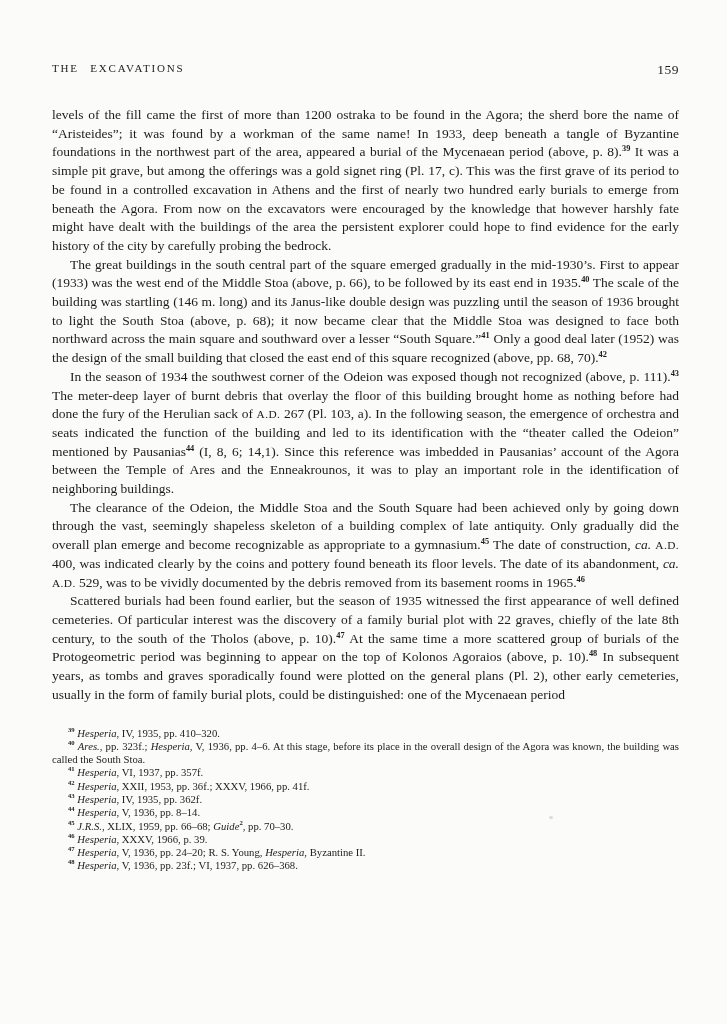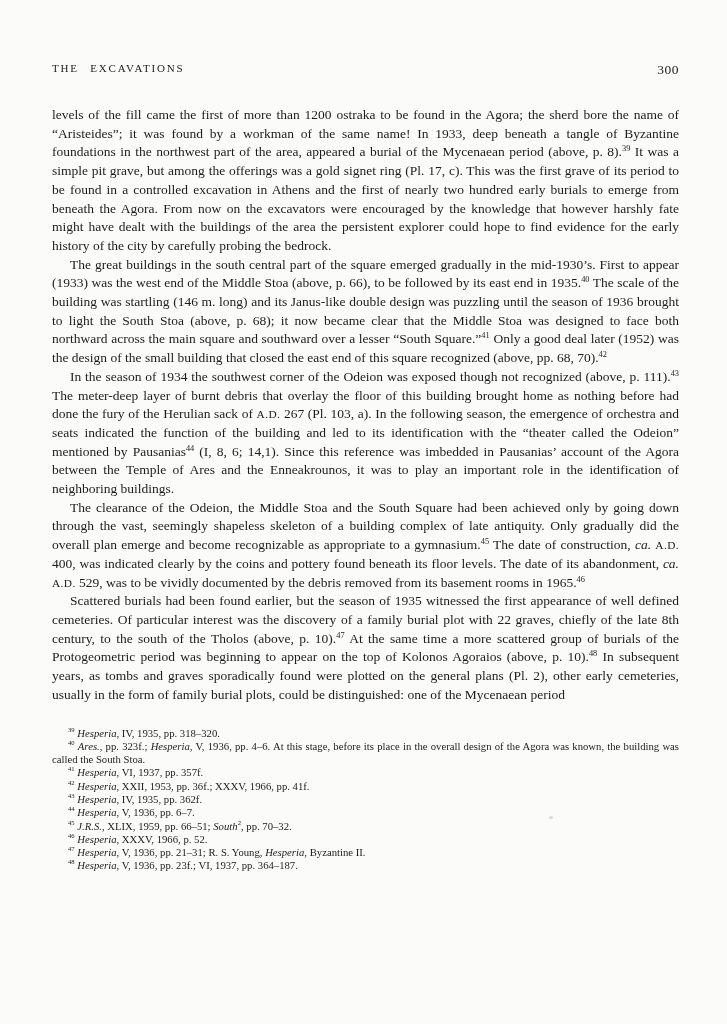--- a/index.html
+++ b/index.html
@@ -39,21 +39,21 @@
   .body-text {
     margin-top: 26px;
     font-size: 13.5px;
     line-height: 18.7px;
     text-align: justify;
     hyphens: none;
   }
   .para { margin: 0; text-indent: 18px; }
   .para.no-indent { text-indent: 0; }
   sup.fn-ref {
-    font-weight: 400;
+    font-weight: 700;
     font-size: 0.62em;
     line-height: 0;
   }
   .it { font-style: italic; margin-top: 20px; }
   .sc { font-size: 0.84em; letter-spacing: 0.4px; margin-top: 24px; }
   .footnotes {
     margin-top: 22px;
     font-size: 10.7px;
     line-height: 13.3px;
     text-align: justify;
@@ -69,39 +69,39 @@
   }
 </style>
 </head>
 <body>
 
 <div class="page">
   <div class="content">
 
     <div class="running-header">
       <div class="page-title">THE EXCAVATIONS</div>
-      <div class="page-number">300</div>
+      <div class="page-number">159</div>
     </div>
 
     <div class="body-text">
         <p class="para no-indent"><span>levels of the fill came the first of more than 1200 ostraka to be found in the Agora; the sherd bore the name of “Aristeides”; it was found by a workman of the same name! In 1933, deep beneath a tangle of Byzantine foundations in the northwest part of the area, appeared a burial of the Mycenaean period (above, p. 8).</span><sup class="fn-ref">39</sup><span> It was a simple pit grave, but among the offerings was a gold signet ring (Pl. 17, c). This was the first grave of its period to be found in a controlled excavation in Athens and the first of nearly two hundred early burials to emerge from beneath the Agora. From now on the excavators were encouraged by the knowledge that however harshly fate might have dealt with the buildings of the area the persistent explorer could hope to find evidence for the early history of the city by carefully probing the bedrock.</span></p>
         <p class="para"><span>The great buildings in the south central part of the square emerged gradually in the mid-1930’s. First to appear (1933) was the west end of the Middle Stoa (above, p. 66), to be followed by its east end in 1935.</span><sup class="fn-ref">40</sup><span> The scale of the building was startling (146 m. long) and its Janus-like double design was puzzling until the season of 1936 brought to light the South Stoa (above, p. 68); it now became clear that the Middle Stoa was designed to face both northward across the main square and southward over a lesser “South Square.”</span><sup class="fn-ref">41</sup><span> Only a good deal later (1952) was the design of the small building that closed the east end of this square recognized (above, pp. 68, 70).</span><sup class="fn-ref">42</sup></p>
         <p class="para"><span>In the season of 1934 the southwest corner of the Odeion was exposed though not recognized (above, p. 111).</span><sup class="fn-ref">43</sup><span> The meter-deep layer of burnt debris that overlay the floor of this building brought home as nothing before had done the fury of the Herulian sack of </span><span class="sc">A.D.</span><span> 267 (Pl. 103, a). In the following season, the emergence of orchestra and seats indicated the function of the building and led to its identification with the “theater called the Odeion” mentioned by Pausanias</span><sup class="fn-ref">44</sup><span> (I, 8, 6; 14,1). Since this reference was imbedded in Pausanias’ account of the Agora between the Temple of Ares and the Enneakrounos, it was to play an important role in the identification of neighboring buildings.</span></p>
         <p class="para"><span>The clearance of the Odeion, the Middle Stoa and the South Square had been achieved only by going down through the vast, seemingly shapeless skeleton of a building complex of late antiquity. Only gradually did the overall plan emerge and become recognizable as appropriate to a gymnasium.</span><sup class="fn-ref">45</sup><span> The date of construction, </span><span class="it">ca.</span><span> </span><span class="sc">A.D.</span><span> 400, was indicated clearly by the coins and pottery found beneath its floor levels. The date of its abandonment, </span><span class="it">ca.</span><span> </span><span class="sc">A.D.</span><span> 529, was to be vividly documented by the debris removed from its basement rooms in 1965.</span><sup class="fn-ref">46</sup></p>
         <p class="para"><span>Scattered burials had been found earlier, but the season of 1935 witnessed the first appearance of well defined cemeteries. Of particular interest was the discovery of a family burial plot with 22 graves, chiefly of the late 8th century, to the south of the Tholos (above, p. 10).</span><sup class="fn-ref">47</sup><span> At the same time a more scattered group of burials of the Protogeometric period was beginning to appear on the top of Kolonos Agoraios (above, p. 10).</span><sup class="fn-ref">48</sup><span> In subsequent years, as tombs and graves sporadically found were plotted on the general plans (Pl. 2), other early cemeteries, usually in the form of family burial plots, could be distinguished: one of the Mycenaean period</span></p>
       </div>
 
     <div class="footnotes">
-        <div class="footnote"><sup class="fn-ref">39</sup><span> </span><span class="it">Hesperia</span><span>, IV, 1935, pp. 318–320.</span></div>
+        <div class="footnote"><sup class="fn-ref">39</sup><span> </span><span class="it">Hesperia</span><span>, IV, 1935, pp. 410–320.</span></div>
         <div class="footnote"><sup class="fn-ref">40</sup><span> </span><span class="it">Ares.</span><span>, pp. 323f.; </span><span class="it">Hesperia</span><span>, V, 1936, pp. 4–6. At this stage, before its place in the overall design of the Agora was known, the building was called the South Stoa.</span></div>
         <div class="footnote"><sup class="fn-ref">41</sup><span> </span><span class="it">Hesperia</span><span>, VI, 1937, pp. 357f.</span></div>
         <div class="footnote"><sup class="fn-ref">42</sup><span> </span><span class="it">Hesperia</span><span>, XXII, 1953, pp. 36f.; XXXV, 1966, pp. 41f.</span></div>
         <div class="footnote"><sup class="fn-ref">43</sup><span> </span><span class="it">Hesperia</span><span>, IV, 1935, pp. 362f.</span></div>
-        <div class="footnote"><sup class="fn-ref">44</sup><span> </span><span class="it">Hesperia</span><span>, V, 1936, pp. 6–7.</span></div>
-        <div class="footnote"><sup class="fn-ref">45</sup><span> </span><span class="it">J.R.S.</span><span>, XLIX, 1959, pp. 66–51; </span><span class="it">South</span><sup class="fn-ref">2</sup><span>, pp. 70–32.</span></div>
-        <div class="footnote"><sup class="fn-ref">46</sup><span> </span><span class="it">Hesperia</span><span>, XXXV, 1966, p. 52.</span></div>
-        <div class="footnote"><sup class="fn-ref">47</sup><span> </span><span class="it">Hesperia</span><span>, V, 1936, pp. 21–31; R. S. Young, </span><span class="it">Hesperia</span><span>, Byzantine II.</span></div>
-        <div class="footnote"><sup class="fn-ref">48</sup><span> </span><span class="it">Hesperia</span><span>, V, 1936, pp. 23f.; VI, 1937, pp. 364–187.</span></div>
+        <div class="footnote"><sup class="fn-ref">44</sup><span> </span><span class="it">Hesperia</span><span>, V, 1936, pp. 8–14.</span></div>
+        <div class="footnote"><sup class="fn-ref">45</sup><span> </span><span class="it">J.R.S.</span><span>, XLIX, 1959, pp. 66–68; </span><span class="it">Guide</span><sup class="fn-ref">2</sup><span>, pp. 70–30.</span></div>
+        <div class="footnote"><sup class="fn-ref">46</sup><span> </span><span class="it">Hesperia</span><span>, XXXV, 1966, p. 39.</span></div>
+        <div class="footnote"><sup class="fn-ref">47</sup><span> </span><span class="it">Hesperia</span><span>, V, 1936, pp. 24–20; R. S. Young, </span><span class="it">Hesperia</span><span>, Byzantine II.</span></div>
+        <div class="footnote"><sup class="fn-ref">48</sup><span> </span><span class="it">Hesperia</span><span>, V, 1936, pp. 23f.; VI, 1937, pp. 626–368.</span></div>
       </div>
 
   </div>
   <div class="print-speck"></div>
 </div>
 
 </body></html>

